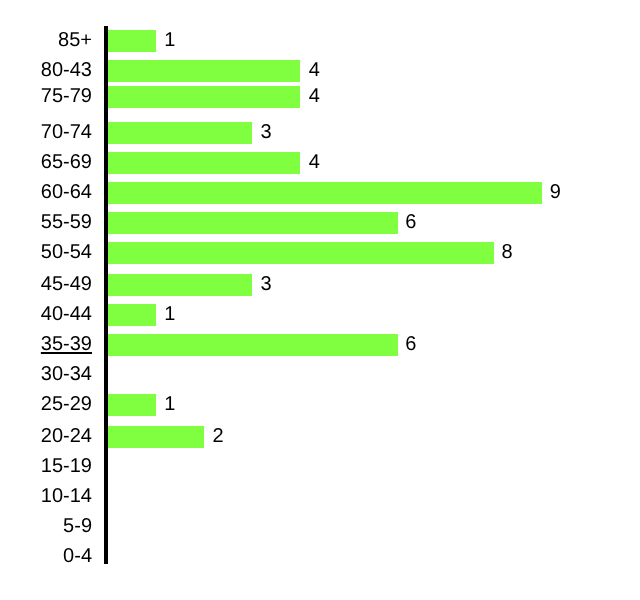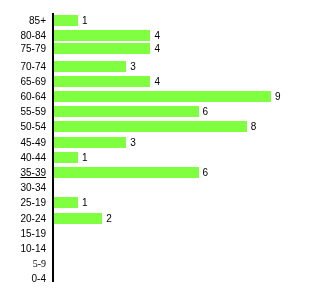--- a/index.html
+++ b/index.html
@@ -83,21 +83,21 @@
     <div id="axis-line" style="background: rgb(0, 0, 0);"></div>
     <div id="bars-container">
         <div class="bar-row" style="top: 13px;">
           <div class="bar-row-label" style="color: rgb(0, 0, 0);">85+</div>
           <div class="bar-track">
             <div class="bar-rect" style="width: 24.1px; background: rgb(128, 255, 64);"></div>
             <div class="bar-value" style="left: 28.1px; color: rgb(0, 0, 0);">1</div>
           </div>
         </div>
         <div class="bar-row" style="top: 28.2px;">
-          <div class="bar-row-label" style="color: rgb(0, 0, 0);">80-84</div>
+          <div class="bar-row-label" style="color: rgb(0, 0, 0);">80-43</div>
           <div class="bar-track">
             <div class="bar-rect" style="width: 96.4px; background: rgb(128, 255, 64);"></div>
             <div class="bar-value" style="left: 100.4px; color: rgb(0, 0, 0);">4</div>
           </div>
         </div>
         <div class="bar-row" style="top: 41px;">
           <div class="bar-row-label" style="color: rgb(0, 0, 0);">75-79</div>
           <div class="bar-track">
             <div class="bar-rect" style="width: 96.4px; background: rgb(128, 255, 64);"></div>
             <div class="bar-value" style="left: 100.4px; color: rgb(0, 0, 0);">4</div>
@@ -157,21 +157,21 @@
           <div class="bar-track">
             <div class="bar-rect" style="width: 144.6px; background: rgb(128, 255, 64);"></div>
             <div class="bar-value" style="left: 148.6px; color: rgb(0, 0, 0);">6</div>
           </div>
         </div>
         <div class="bar-row" style="top: 180.2px;">
           <div class="bar-row-label" style="color: rgb(0, 0, 0);">30-34</div>
           <div class="bar-track"></div>
         </div>
         <div class="bar-row" style="top: 195.4px;">
-          <div class="bar-row-label" style="color: rgb(0, 0, 0);">25-19</div>
+          <div class="bar-row-label" style="color: rgb(0, 0, 0);">25-29</div>
           <div class="bar-track">
             <div class="bar-rect" style="width: 24.1px; background: rgb(128, 255, 64);"></div>
             <div class="bar-value" style="left: 28.1px; color: rgb(0, 0, 0);">1</div>
           </div>
         </div>
         <div class="bar-row" style="top: 210.6px;">
           <div class="bar-row-label" style="color: rgb(0, 0, 0);">20-24</div>
           <div class="bar-track">
             <div class="bar-rect" style="width: 48.2px; background: rgb(128, 255, 64);"></div>
             <div class="bar-value" style="left: 52.2px; color: rgb(0, 0, 0);">2</div>
@@ -179,21 +179,21 @@
         </div>
         <div class="bar-row" style="top: 225.8px;">
           <div class="bar-row-label" style="color: rgb(0, 0, 0);">15-19</div>
           <div class="bar-track"></div>
         </div>
         <div class="bar-row" style="top: 241px;">
           <div class="bar-row-label" style="color: rgb(0, 0, 0); text-align: right;">10-14</div>
           <div class="bar-track"></div>
         </div>
         <div class="bar-row" style="top: 256.2px;">
-          <div class="bar-row-label" style="color: rgb(0, 0, 0); font-family: Liberation Serif, serif;">5-9</div>
+          <div class="bar-row-label" style="color: rgb(0, 0, 0);">5-9</div>
           <div class="bar-track"></div>
         </div>
         <div class="bar-row" style="top: 271.4px;">
           <div class="bar-row-label" style="color: rgb(0, 0, 0);">0-4</div>
           <div class="bar-track"></div>
         </div>
       </div>
   </div>
 </div>
 

